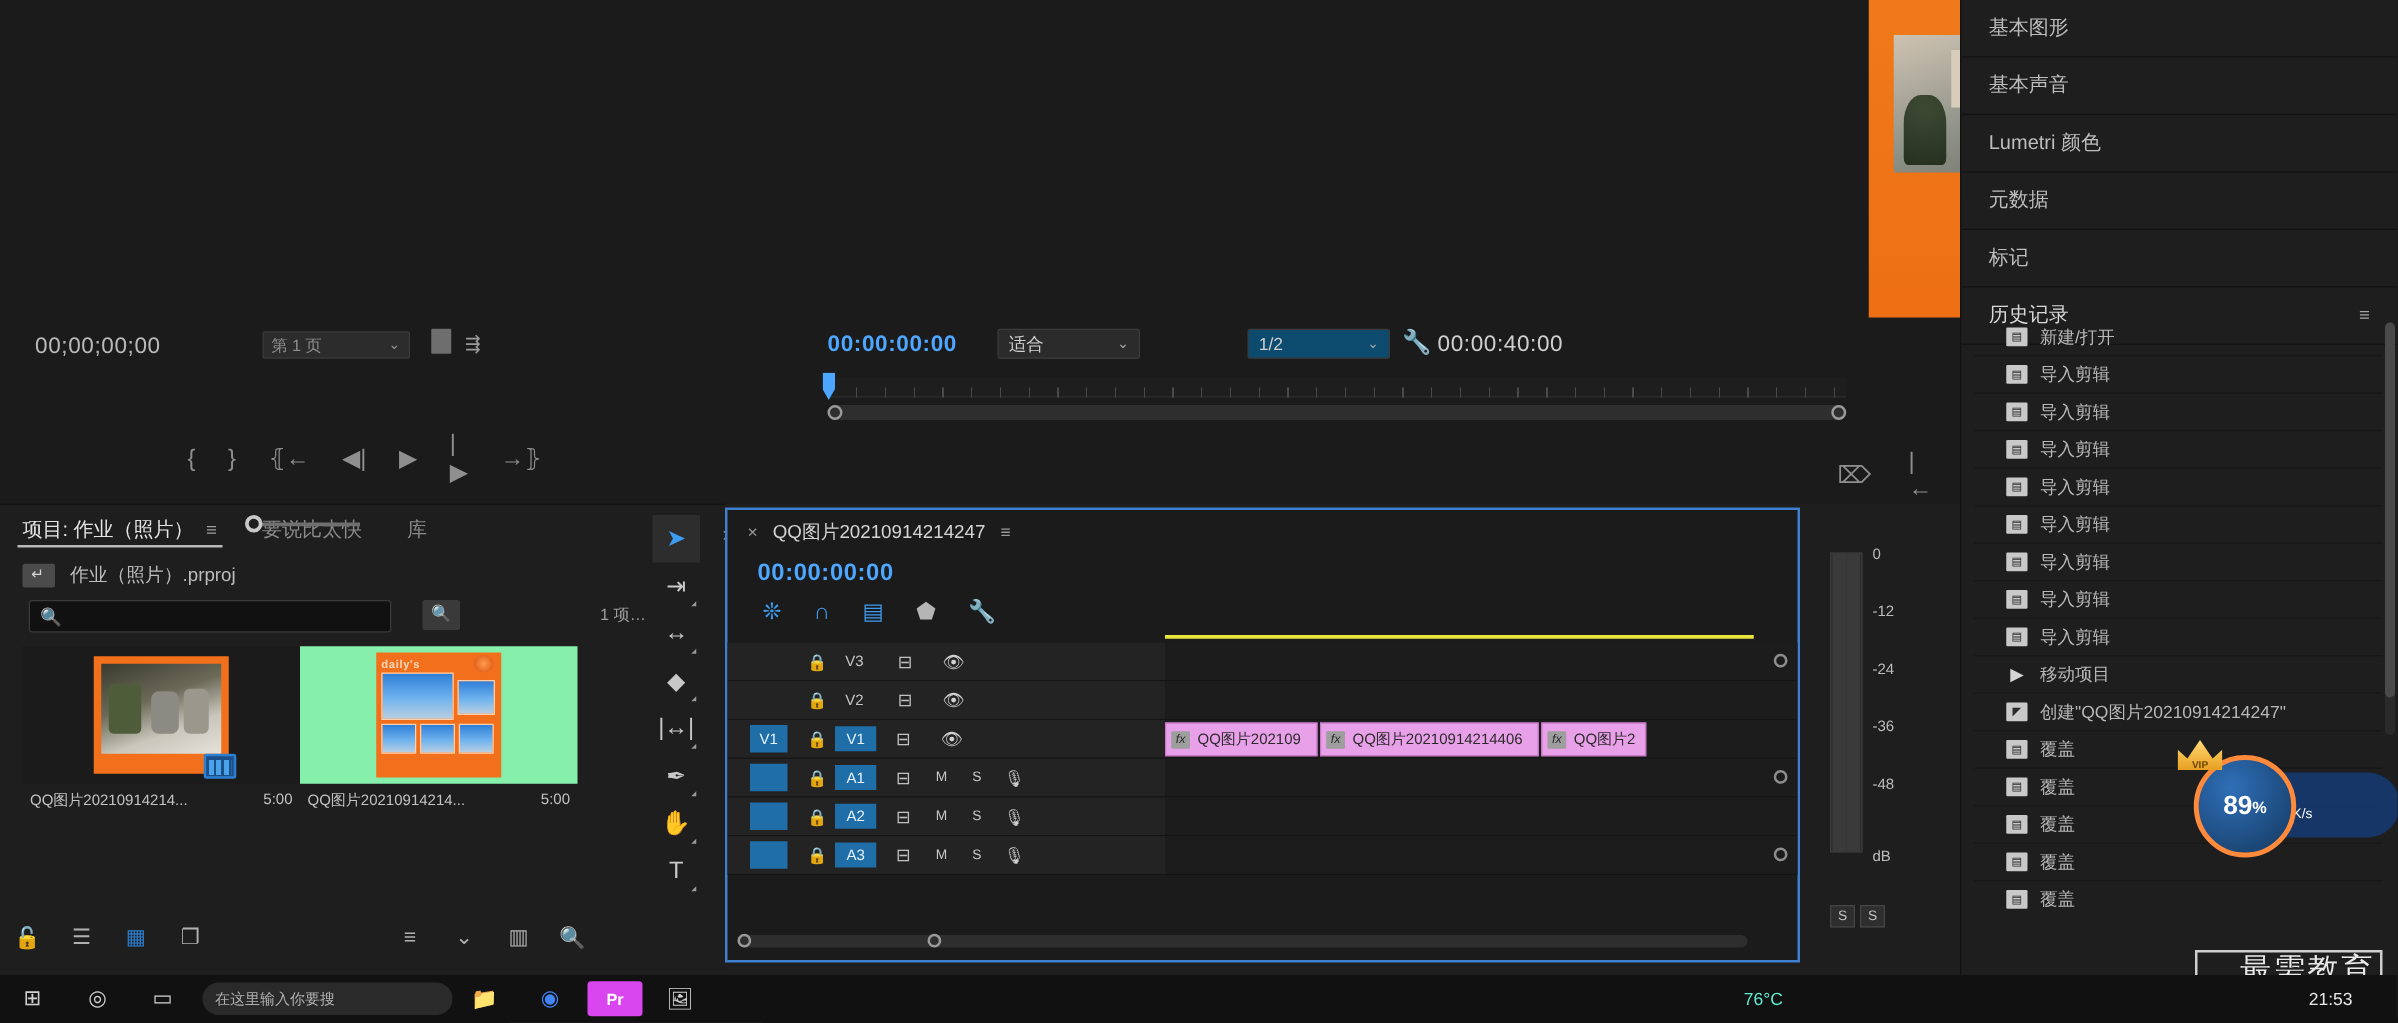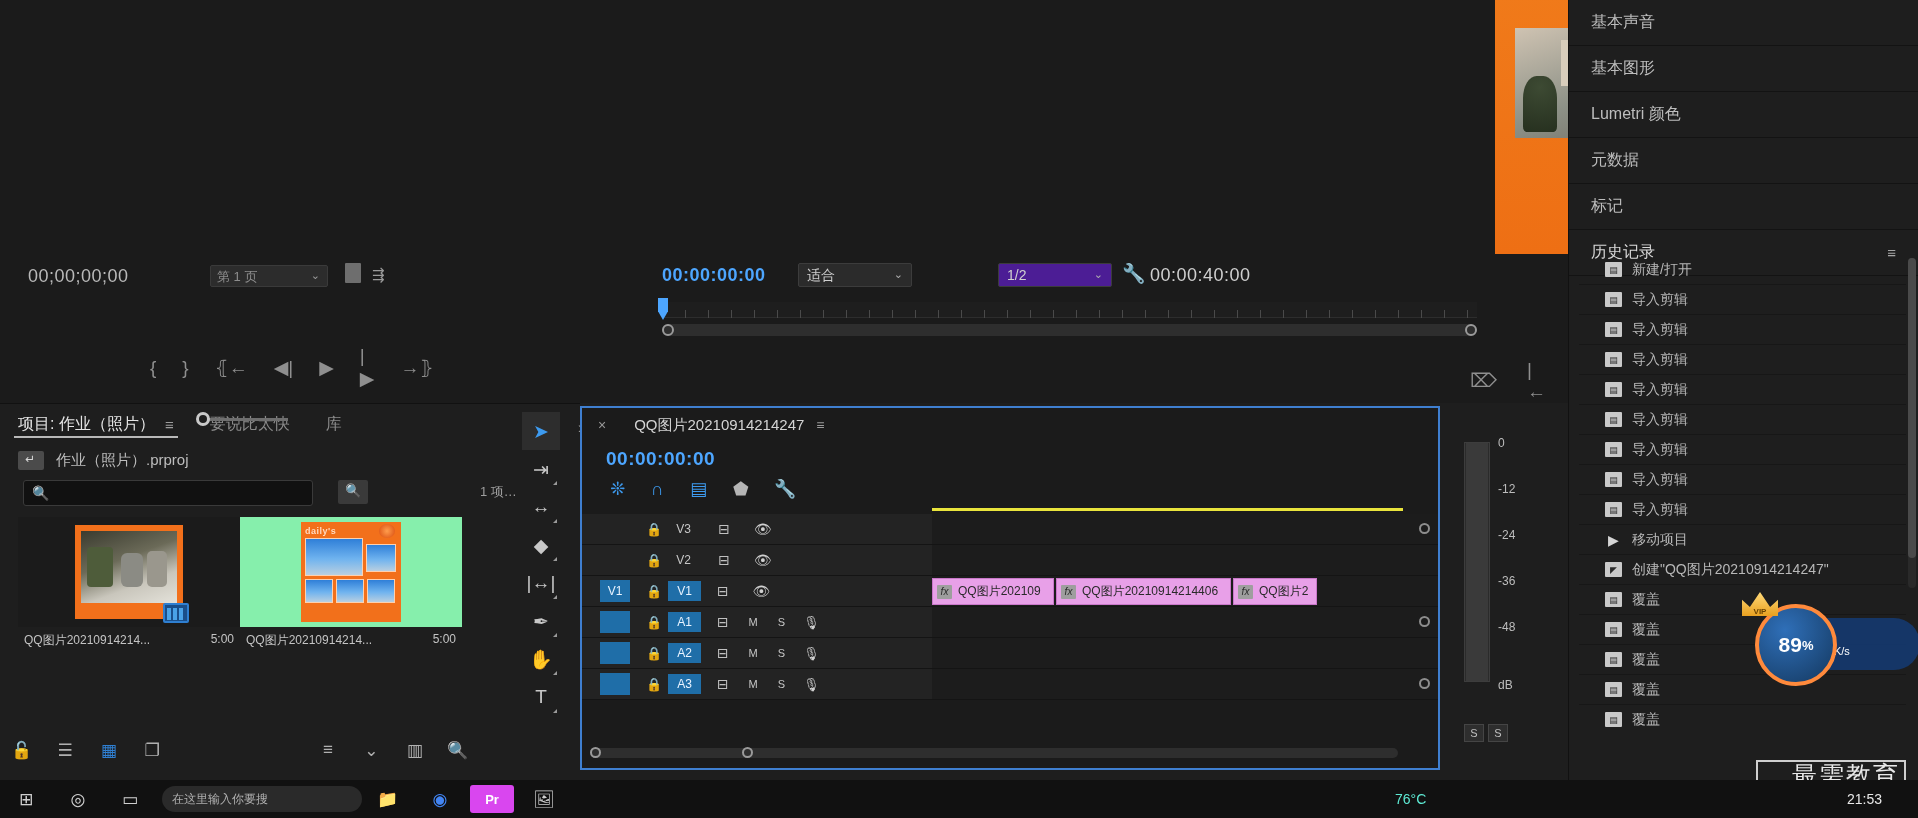--- a/index.html
+++ b/index.html
@@ -41,21 +41,21 @@
   #prog-phone-inner .lamp{ position:absolute; left:46px; top:12px; width:10px; height:46px; background:#d8cdbb;}
   #prog-phone-inner .bed{ position:absolute; right:0; bottom:0; width:86px; height:48px; background:#b9ada0;}
   #prog-phone-inner .win{ position:absolute; right:8px; top:8px; width:60px; height:40px; background:#d3cec4;}
   .prog-cap{ position:absolute; color:#fff; font-size:7px; text-align:center; width:100%;
       text-shadow:0 0 2px rgba(0,0,0,.8); }
 
   #prog-tc{ position:absolute; left:222px; top:265px; font-size:18px; color:#4da6ff; font-weight:bold; letter-spacing:.5px;}
   #prog-fit{ position:absolute; left:358px; top:263px; width:114px; height:24px; background:#2b2b2b;
       border:1px solid #3c3c3c; border-radius:2px; color:#d0d0d0; font-size:14px; padding:3px 8px;}
   #prog-fit .chev{ position:absolute; right:8px; top:4px; font-size:11px; color:#b0b0b0;}
-  #prog-res{ position:absolute; left:558px; top:263px; width:114px; height:24px; background:#4c1d95;
+  #prog-res{ position:absolute; left:558px; top:263px; width:114px; height:24px; background:#0c4a6e;
       border:1px solid #3c3c3c; border-radius:2px; color:#d0d0d0; font-size:14px; padding:3px 8px;}
   #prog-res .chev{ position:absolute; right:8px; top:4px; font-size:11px; color:#b0b0b0;}
   #prog-wrench{ position:absolute; left:682px; top:262px; font-size:19px; color:#c9c9c9;}
   #prog-dur{ position:absolute; left:710px; top:265px; font-size:18px; color:#cfcfcf; letter-spacing:.5px;}
   #prog-ruler{ position:absolute; left:222px; top:302px; width:815px; height:16px; background:#1e1e1e;
       border-bottom:1px solid #2d2d2d; }
   #prog-ruler .tickrow{ position:absolute; left:0; top:8px; right:0; height:8px;
       background:repeating-linear-gradient(to right, #4a4a4a 0 1px, transparent 1px 23px); }
   #prog-phead{ position:absolute; left:218px; top:298px; width:10px; height:22px; background:#4da6ff;
       clip-path:polygon(0 0,100% 0,100% 60%,50% 100%,0 60%); }
@@ -128,21 +128,21 @@
       font-size:19px; color:#c8c8c8; position:relative;}
   .tool.active{ background:#2d2d2d; color:#3d9bf0; }
   .tool .corner{ position:absolute; right:3px; bottom:3px; width:0;height:0;
       border-left:4px solid transparent; border-bottom:4px solid #9a9a9a;}
 
   
   #timeline{ position:absolute; left:580px; top:406px; width:860px; height:364px;
       background:#1b1b1b; border:2px solid #3f7fd0; }
   #tl-head{ position:absolute; left:0; top:0; width:100%; height:34px; display:flex; align-items:center; }
   #tl-close{ margin-left:16px; font-size:14px; color:#9a9a9a;}
-  #tl-title{ margin-left:28px; font-size:15px; color:#d4d4d4;}
+  #tl-title{ margin-left:12px; font-size:15px; color:#d4d4d4;}
   #tl-menu{ margin-left:12px; font-size:14px; color:#9a9a9a;}
   #tl-tc{ position:absolute; left:24px; top:40px; font-size:19px; color:#4da6ff; font-weight:bold; letter-spacing:.5px;}
   #tl-icons{ position:absolute; left:28px; top:70px; display:flex; gap:26px; align-items:center; }
   #tl-icons .i{ font-size:18px; color:#3d9bf0; }
   #tl-icons .i.grey{ color:#b5b5b5; }
   #tl-ruler{ position:absolute; left:350px; top:60px; right:60px; height:38px; }
   .rlabel{ position:absolute; top:0; font-size:12px; color:#c4c4c4; }
   #tl-ticks{ position:absolute; left:0; bottom:4px; right:0; height:9px;
       background:repeating-linear-gradient(to right,#555 0 1px, transparent 1px 25px); }
   #tl-yellow{ position:absolute; left:350px; top:100px; right:35px; height:3px; background:#e9e43c;}
@@ -547,24 +547,24 @@
     <span class="am-scale" style="top:214px;">-48</span>
     <span class="am-scale" style="top:244px;margin-top:28px;">dB</span>
     <div id="am-ss">
       <div>S</div>
       <div>S</div>
     </div>
   </div>
 
   <div id="right-panel">
     <div class="rp-row">
+        <span>基本图形</span>
+      </div>
+    <div class="rp-row">
         <span>基本声音</span>
-      </div>
-    <div class="rp-row">
-        <span>基本图形</span>
       </div>
     <div class="rp-row">
         <span>Lumetri 颜色</span>
       </div>
     <div class="rp-row">
         <span>元数据</span>
       </div>
     <div class="rp-row">
         <span>标记</span>
       </div>

